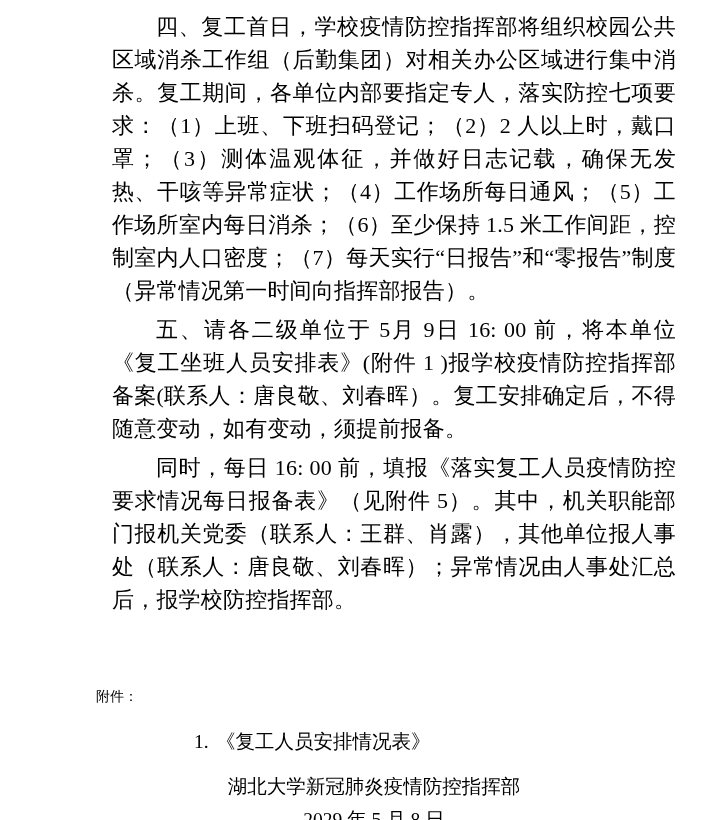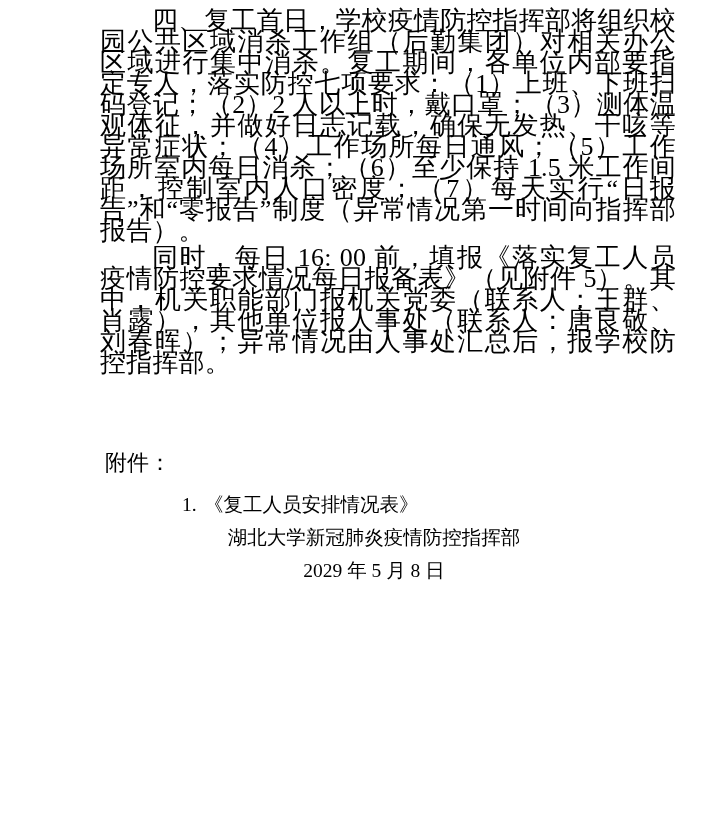--- a/index.html
+++ b/index.html
@@ -15,39 +15,39 @@
     overflow: hidden;
   }
   .page {
     width: 712px;
     height: 820px;
     position: relative;
     box-sizing: border-box;
     padding: 10px 36px 0 96px;
   }
   .para {
-    font-size: 26px;
-    line-height: 21px;
+    font-size: 22px;
+    line-height: 33px;
     text-align: justify;
     text-justify: inter-ideograph;
     text-indent: 2em;
-    margin: 0 0 6px 4px;
+    margin: 0 0 6px 16px;
     letter-spacing: 0.2px;
   }
   .gap-large {
     height: 58px;
   }
   .attach-label {
-    font-size: 22px;
+    font-size: 14px;
     line-height: 33px;
-    margin: 9px;
+    margin: 0;
     text-indent: 0;
   }
   .attach-list {
-    margin: 0;
+    margin: 12px;
     padding: 0;
     list-style: none;
   }
   .attach-list li {
     font-size: 19.5px;
     line-height: 33px;
     padding-left: 86px;
     text-indent: 0;
     white-space: nowrap;
   }
@@ -71,20 +71,21 @@
     font-family: "Liberation Serif", "DejaVu Serif", serif;
   }
 </style>
 </head>
 <body>
 
 <div class="page">
 
   <p class="para">四、复工首日，学校疫情防控指挥部将组织校园公共区域消杀工作组（后勤集团）对相关办公区域进行集中消杀。复工期间，各单位内部要指定专人，落实防控七项要求：（1）上班、下班扫码登记；（2）2 人以上时，戴口罩；（3）测体温观体征，并做好日志记载，确保无发热、干咳等异常症状；（4）工作场所每日通风；（5）工作场所室内每日消杀；（6）至少保持 1.5 米工作间距，控制室内人口密度；（7）每天实行“日报告”和“零报告”制度（异常情况第一时间向指挥部报告）。</p>
 
+  <p class="para">五、请各二级单位于 5月 9日 16: 00 前，将本单位《复工坐班人员安排表》(附件 1 )报学校疫情防控指挥部备案(联系人：唐良敬、刘春晖）。复工安排确定后，不得随意变动，如有变动，须提前报备。</p>
 
   <p class="para">同时，每日 16: 00 前，填报《落实复工人员疫情防控要求情况每日报备表》（见附件 5）。其中，机关职能部门报机关党委（联系人：王群、肖露），其他单位报人事处（联系人：唐良敬、刘春晖）；异常情况由人事处汇总后，报学校防控指挥部。</p>
 
   <div class="gap-large"></div>
 
   <p class="attach-label">附件：</p>
 
   <ul class="attach-list">
     <li>
       <span class="attach-num numwide">1.</span><span>《复工人员安排情况表》</span>

